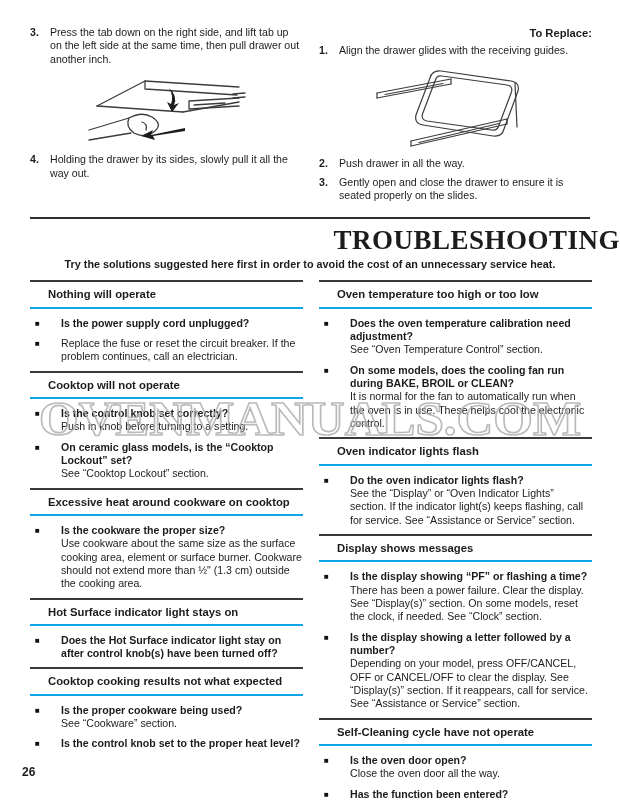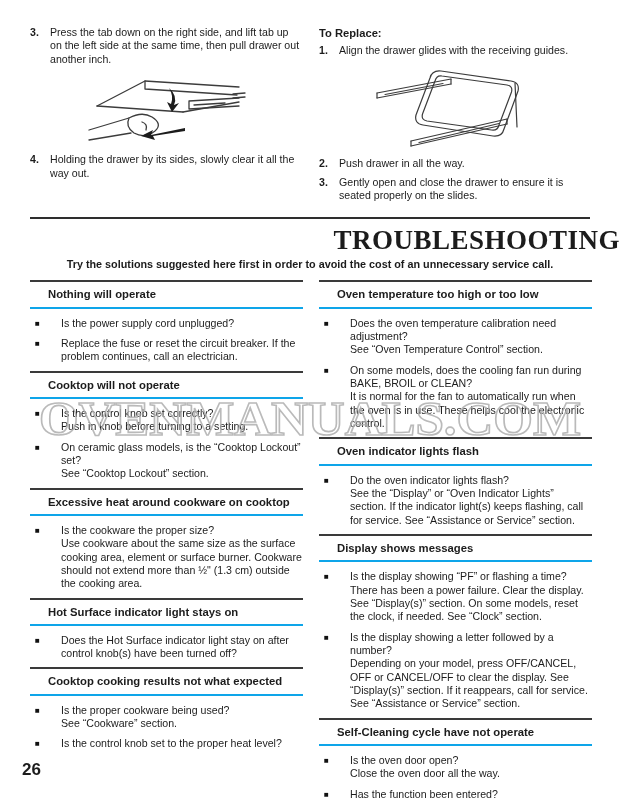--- a/index.html
+++ b/index.html
@@ -14,21 +14,21 @@
     line-height:1.26;
   }
   .page { position:absolute; inset:0; }
 
   
   .top-area { display:flex; gap:16px; padding:26px 28px 0 30px; }
   .top-col { width:274px; }
   .step { display:flex; margin-bottom:6px; }
   .step-num { font-weight:bold; width:20px; flex:none; }
   .step-text { flex:1; }
-  .to-replace { font-weight:bold; font-size:11.2px; margin-bottom:4px; }
+  .to-replace { font-weight:bold; font-size:11.2px; margin-bottom:4px;text-align:right; }
   .figure { text-align:center; margin:4px 0 6px; }
 
   
   .ts-rule { border-top:2px solid #2e2e2e; margin:8px 30px 0 30px; }
   .ts-title {
     font-family:"Liberation Serif", serif;
     font-weight:bold; font-size:27px;
     text-align:right; margin:4px 0 1px 0;
     letter-spacing:0.5px;
   }
@@ -41,41 +41,41 @@
   .section-header {
     border-top:2px solid #3a3a3a;
     border-bottom:2px solid #0ea5e9;
     font-weight:bold; font-size:11.3px;
     padding:5px 4px 5px 18px;
     margin:0 0 8px 0;
   }
   .item { display:flex; margin-bottom:7px; }
   .bullet { width:26px; flex:none; padding-left:5px; font-size:8px; line-height:13px; color:#111; }
   .qa { flex:1; }
-  .q { font-weight:normal; margin:0; }
+  .q { font-weight:bold; margin:0; }
   .a { margin:0; }
 
   
   .watermark {
     position:absolute; top:388px; left:0; width:620px;
     text-align:center;
     font-family:"Liberation Serif", serif;
     font-weight:bold; font-size:49px;
     letter-spacing:0px;
     color:transparent;
     -webkit-text-stroke:1.6px #aeaeae;
     white-space:nowrap;
     pointer-events:none;
     z-index:6;
     transform:scaleX(1.04);
     transform-origin:center;
     opacity:0.85;
   }
 
-  .page-number { position:absolute; left:22px; bottom:22px; font-weight:bold; font-size:17px; }
+  .page-number { position:absolute; left:22px; bottom:22px; font-weight:bold; font-size:12px; }
 
   svg { display:inline-block; }
 </style>
 </head>
 <body>
 
 <div class="page">
 
   <div class="top-area">
 
@@ -102,21 +102,21 @@
           </g>
           <g fill="#1c1c1c" stroke="none">
             <path d="M82 16 q9 8 5 17 l5 -2 l-7 9 l-5 -10 l4 2 q3 -8 -2 -16 Z"></path>
             <path d="M98 56 L64 63 L66 58 L54 64 L68 68 L66 64 L98 59 Z"></path>
           </g>
         </svg>
       </div>
 
       <div class="step">
         <span class="step-num">4.</span>
-        <span class="step-text">Holding the drawer by its sides, slowly clear it all the way out.</span>
+        <span class="step-text">Holding the drawer by its sides, slowly pull it all the way out.</span>
       </div>
     </div>
 
     <div class="top-col">
       <div class="to-replace">To Replace:</div>
 
       <div class="step">
         <span class="step-num">1.</span>
         <span class="step-text">Align the drawer glides with the receiving guides.</span>
       </div>
@@ -145,21 +145,21 @@
       </div>
       <div class="step">
         <span class="step-num">3.</span>
         <span class="step-text">Gently open and close the drawer to ensure it is seated properly on the slides.</span>
       </div>
     </div>
   </div>
 
   <div class="ts-rule"></div>
   <h1 class="ts-title">TROUBLESHOOTING</h1>
-  <p class="ts-subtitle">Try the solutions suggested here first in order to avoid the cost of an unnecessary service call.</p>
+  <p class="ts-subtitle">Try the solutions suggested here first in order to avoid the cost of an unnecessary service heat.</p>
 
   <div class="columns">
     <div class="col" id="left-col">
         <section class="ts-section">
           <h3 class="section-header">Nothing will operate</h3>
           <div class="item">
             <span class="bullet">■</span>
             <div class="qa">
               <p class="q">Is the power supply cord unplugged?</p>
             </div>

